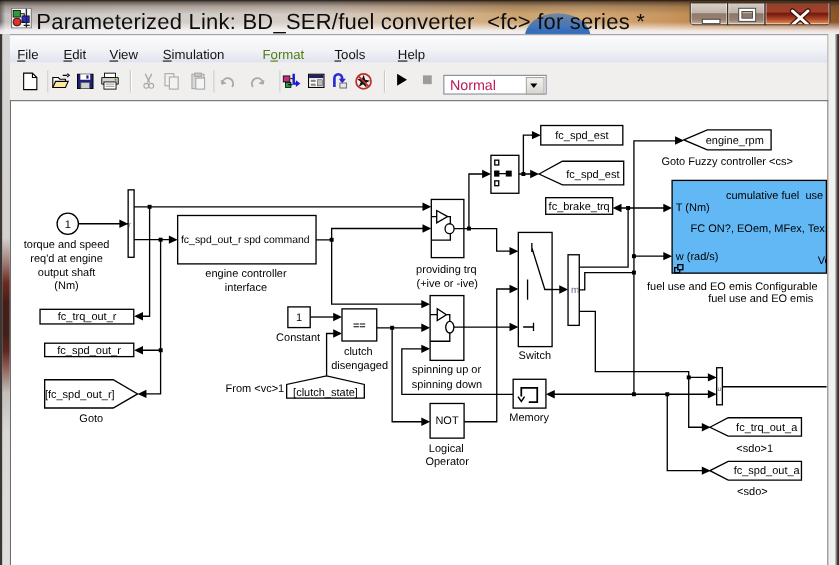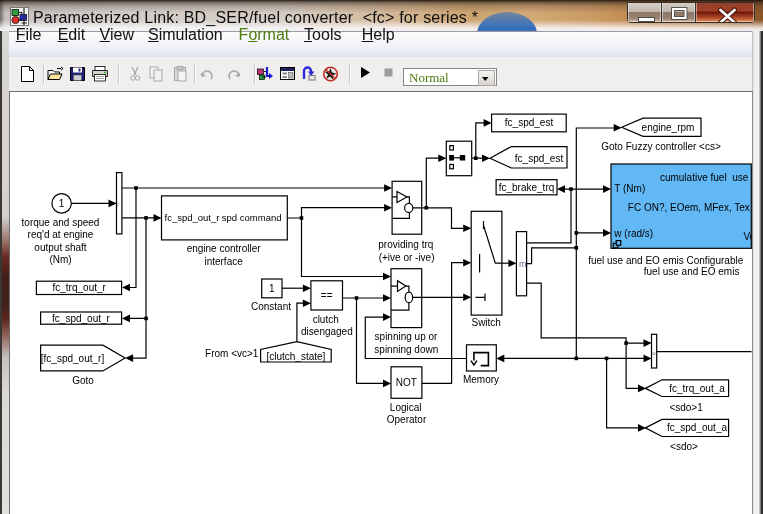--- a/index.html
+++ b/index.html
@@ -1,39 +1,39 @@
 <!DOCTYPE html>
 <html><head><meta charset="utf-8"><style>
   html,body{margin:0;padding:0;width:763px;height:514px;overflow:hidden;background:#fff;
     font-family:"Liberation Sans",sans-serif;}
   .abs{position:absolute;}
   #titlebar{left:0;top:0;width:763px;height:31px;
     background:
       linear-gradient(180deg, rgba(20,14,10,.93) 0px, rgba(48,35,26,.62) 2px, rgba(90,68,52,.32) 6px, rgba(0,0,0,0) 13px),
       linear-gradient(180deg, rgba(255,255,255,0) 0px, rgba(255,255,255,0) 20px, rgba(250,248,250,.85) 28px, #f2f0f4 31px),
       linear-gradient(90deg, #6e6a68 0px, #c6c1bf 5px, #d2cdca 110px, #d5cdc4 290px, #d3b28b 420px, #cba470 470px, #d2a977 530px, #c99862 600px, #bc7d40 660px, #aa6b35 715px, #8a5526 763px);}
-  #titletext{left:33px;top:9px;font-size:16px;color:#0d0d0d;letter-spacing:0.2px;white-space:pre;}
+  #titletext{left:33px;top:9px;font-size:20px;color:#0d0d0d;letter-spacing:0.2px;white-space:pre;}
   .capbtn{top:2px;height:21px;border:1px solid #33302d;box-sizing:border-box;}
   #btnmin{left:627px;width:35px;border-radius:0 0 0 4px;
     background:linear-gradient(180deg,#d8d0c9 0%,#c2b6ab 45%,#8f7a6c 50%,#9c8372 80%,#d2b8a2 100%);}
   #btnmax{left:661px;width:35px;
     background:linear-gradient(180deg,#d4ccc5 0%,#beb2a7 45%,#8b766a 50%,#988070 80%,#cfb5a0 100%);}
   #btnclose{left:695px;width:60px;border-radius:0 0 4px 0;
     background:linear-gradient(180deg,#93402c 0%,#a04028 40%,#701a0e 50%,#aa4526 75%,#e89158 100%);}
   .capbtn .inner{position:absolute;left:0;top:0;right:0;bottom:0;border:1px solid rgba(255,255,255,.45);border-top:none;}
   #menubar{left:2px;top:31px;width:752px;height:26px;
     background:linear-gradient(180deg,#fbfbfc 0%,#f2f3f7 55%,#dfe2ee 100%);
     border-top:1px solid #9b9ba4;box-sizing:border-box;}
-  .mi{position:absolute;top:26px;font-size:16px;color:#111;}
+  .mi{position:absolute;top:43px;font-size:12px;color:#111;}
   .mi u{text-decoration:underline;}
   #toolbar{left:2px;top:57px;width:752px;height:34px;background:#f0efee;}
   .sep{position:absolute;top:64px;height:20px;width:1px;background:#c9c8c6;border-right:1px solid #fcfcfc;}
   #combo{position:absolute;left:403px;top:68px;width:94px;height:18px;background:#fff;
     border:1px solid #828790;box-sizing:border-box;}
-  #combotext{position:absolute;left:5px;top:1px;font-family:Liberation Serif, serif;font-size:13px;color:#4d7c0f;}
+  #combotext{position:absolute;left:5px;top:1px;font-family:Liberation Sans, sans-serif;font-size:13px;color:#be185d;}
   #combobtn{position:absolute;right:1px;top:1px;width:15px;height:14px;background:linear-gradient(180deg,#f4f3f1,#d8d5d0);border:1px solid #aaa7a2;}
   #lframe{left:0;top:31px;width:9px;height:483px;
     background:linear-gradient(180deg,#d8d6d4 0px,#d4d1cf 185px,#a08078 207px,#6b2a22 226px,#451d18 245px,#40201b 272px,#5c2620 288px,#8a5a50 302px,#c4beba 326px,#dad8d6 362px,#e2e0de 483px);
     border-left:2px solid #3a3835;box-sizing:border-box;}
   #rframe{right:0;top:31px;width:11px;height:483px;
     background:linear-gradient(90deg,#b5b2af 0px,#f1efee 2px,#f4f2f1 7px,#8d8b89 8px,#4a4846 11px);
     border-right:2px solid #333130;box-sizing:border-box;}
   #canvas{left:9px;top:91px;width:744px;height:423px;background:#fff;
     border-top:1px solid #6e6e6e;border-left:1px solid #6e6e6e;border-right:1px solid #8a8a8a;box-sizing:border-box;}
 </style></head>

